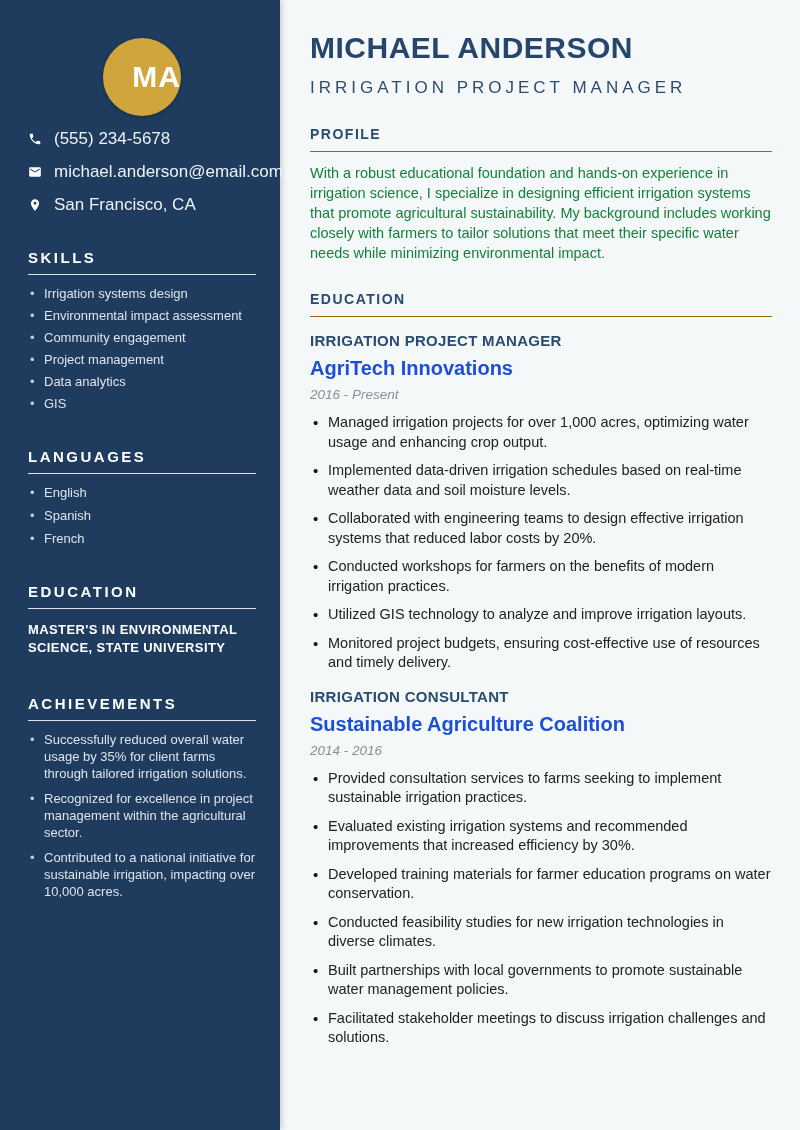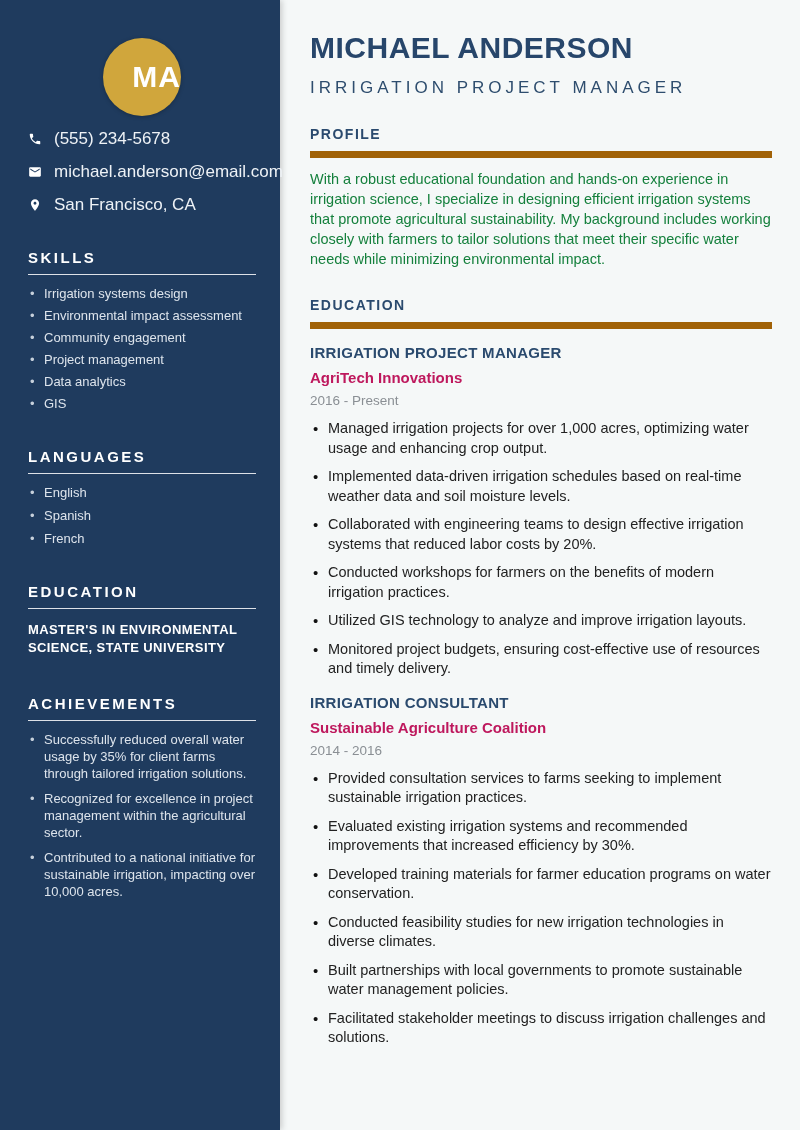--- a/index.html
+++ b/index.html
@@ -118,44 +118,45 @@
     letter-spacing: 4px;
     color: #2e4d6e;
   }
   .main-section-heading {
     margin-top: 28px;
     font-size: 14px;
     font-weight: bold;
     letter-spacing: 1.5px;
     color: #2a4a6e;
     padding-bottom: 9px;
-    border-bottom: 7px solid #a16207;
+    border-bottom: 1px solid #a16207;
   }
   .profile-text {
     margin-top: 11px;
     font-size: 14.5px;
     line-height: 20px;
     color: #15803d;
   }
   .job { margin-top: 15px; }
   .job-title {
     font-size: 15px;
     font-weight: bold;
     letter-spacing: 0.3px;
     color: #2a4a6e;
   }
   .job-company {
     margin-top: 8px;
-    font-size: 15px;
-    font-weight: bold;
-    color: #be185d;
+    font-size: 20px;
+    font-weight: bold;
+    color: #1d4ed8;
   }
   .job-dates {
     margin-top: 7px;
     font-size: 13.5px;
+    font-style: italic;
     color: #8a8f94;
   }
   ul.job-bullets {
     list-style: none;
     margin-top: 11px;
   }
   ul.job-bullets li {
     position: relative;
     font-size: 14.5px;
     line-height: 19.5px;

